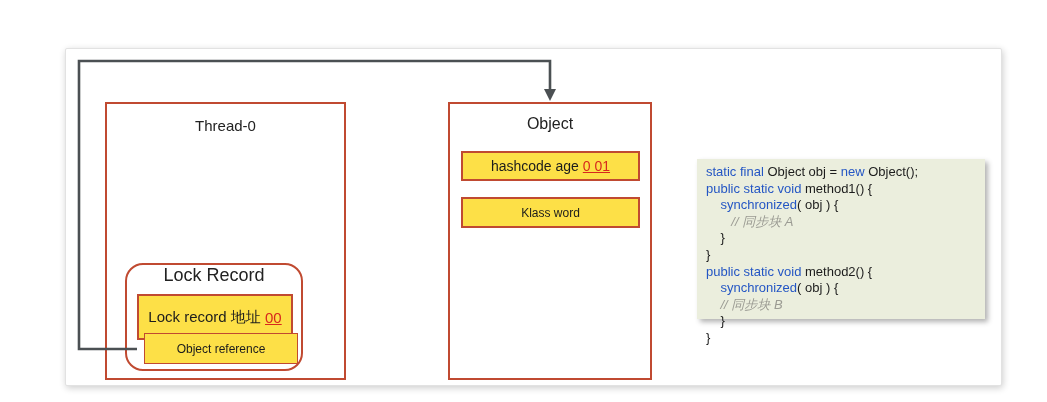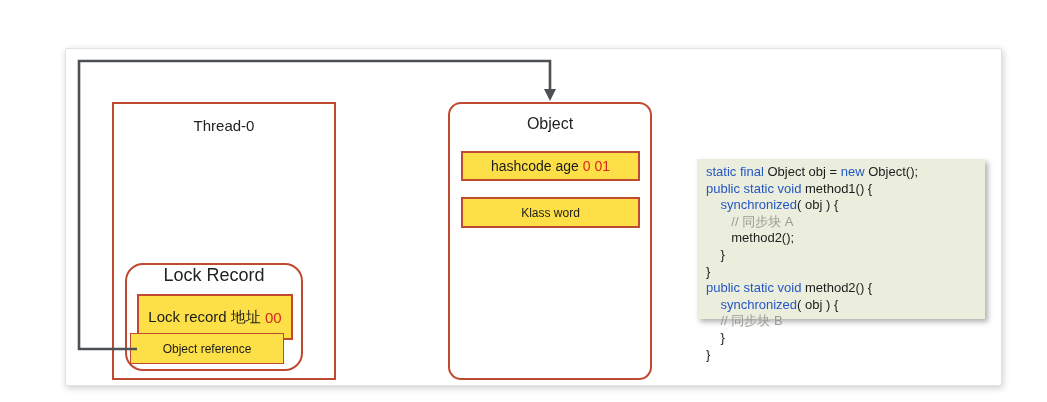--- a/index.html
+++ b/index.html
@@ -43,22 +43,22 @@
     background: #ffffff;
     z-index: 2;
   }
   .box-title {
     text-align: center;
     color: #222222;
     font-size: 15px;
     padding-top: 13px;
   }
 
-  .thread-box  { left: 112px; top: 102px; width: 224px; height: 278px; }
-  .object-box  { left: 448px; top: 102px; width: 204px; height: 278px; border-radius: 13px; }
+  .thread-box  { left: 105px; top: 102px; width: 241px; height: 278px; }
+  .object-box  { left: 448px; top: 102px; width: 204px; height: 278px; }
   .object-box .box-title { font-size: 16px; padding-top: 11px; }
 
   .lock-record-box {
     left: 125px; top: 263px; width: 178px; height: 108px;
     border-radius: 18px;
     z-index: 3;
   }
   .lock-record-title {
     text-align: center;
     font-size: 18px;
@@ -70,43 +70,43 @@
     display: flex;
     align-items: center;
     justify-content: center;
     background: #fde047;
     color: #1c1c1c;
     z-index: 4;
     border: 2.5px solid var(--red);
     white-space: pre;
   }
   .cell-lock-addr { left: 137px; top: 294px; width: 156px; height: 46px; font-size: 15px; }
-  .cell-obj-ref   { left: 130px; top: 333px; width: 154px; height: 31px; font-size: 12px; border-width: 1.5px; }
+  .cell-obj-ref   { left: 144px; top: 333px; width: 154px; height: 31px; font-size: 12px; border-width: 1.5px; }
   .cell-hashcode  { left: 461px; top: 151px; width: 179px; height: 30px; font-size: 14px; }
   .cell-klass     { left: 461px; top: 197px; width: 179px; height: 31px; font-size: 12px; border-width: 2px; }
   .cell-body      { left: 461px; top: 247px; width: 179px; height: 120px; font-size: 12.5px; }
 
-  .red-val { color: var(--val-red); }
+  .red-val { color: var(--val-red); text-decoration: underline; }
 
   .code-block {
     position: absolute;
     left: 697px; top: 159px;
     width: 288px; height: 160px;
     background: var(--codebg);
     box-shadow: 3px 3px 5px rgba(0,0,0,0.30);
     padding: 5px 6px 6px 9px;
     font-size: 13px;
     line-height: 16.6px;
     color: #1c1c1c;
     z-index: 2;
   }
   .code-line { white-space: pre; }
   .tok-kw { color: var(--kw); }
   .tok-p  { color: #1c1c1c; }
-  .tok-c  { color: var(--comment); }
+  .tok-c  { color: var(--comment); font-style: italic; }
 </style>
 </head>
 <body>
 
 <div class="canvas" style="--red: #c04a31; --val-red: #d7281d; --arrow: #4b5053; --kw: #2456c4; --comment: #9b9b93; --codebg: #ebeedd;">
   <div class="panel"></div>
 
   <svg class="arrow-svg" width="1047" height="402" viewBox="0 0 1047 402">
     <polyline points="137,349 79,349 79,61 550,61 550,90" fill="none" stroke="#4b5053" stroke-width="2.6"></polyline>
     <polygon points="544,89 556,89 550,101" fill="#4b5053"></polygon>
@@ -139,21 +139,20 @@
   <div class="cell cell-klass">
     <span>Klass word</span>
   </div>
 
 
   <div class="code-block">
       <div class="code-line"><span class="tok-kw">static final</span><span class="tok-p"> Object obj = </span><span class="tok-kw">new</span><span class="tok-p"> Object();</span></div>
       <div class="code-line"><span class="tok-kw">public static void</span><span class="tok-p"> method1() {</span></div>
       <div class="code-line"><span class="tok-p">    </span><span class="tok-kw">synchronized</span><span class="tok-p">( obj ) {</span></div>
       <div class="code-line"><span class="tok-p">       </span><span class="tok-c">// 同步块 A</span></div>
-      <div class="code-line"><span class="tok-p">       method2();</span></div>
       <div class="code-line"><span class="tok-p">    }</span></div>
       <div class="code-line"><span class="tok-p">}</span></div>
       <div class="code-line"><span class="tok-kw">public static void</span><span class="tok-p"> method2() {</span></div>
       <div class="code-line"><span class="tok-p">    </span><span class="tok-kw">synchronized</span><span class="tok-p">( obj ) {</span></div>
       <div class="code-line"><span class="tok-p">    </span><span class="tok-c">// 同步块 B</span></div>
       <div class="code-line"><span class="tok-p">    }</span></div>
       <div class="code-line"><span class="tok-p">}</span></div>
     </div>
 </div>
 

